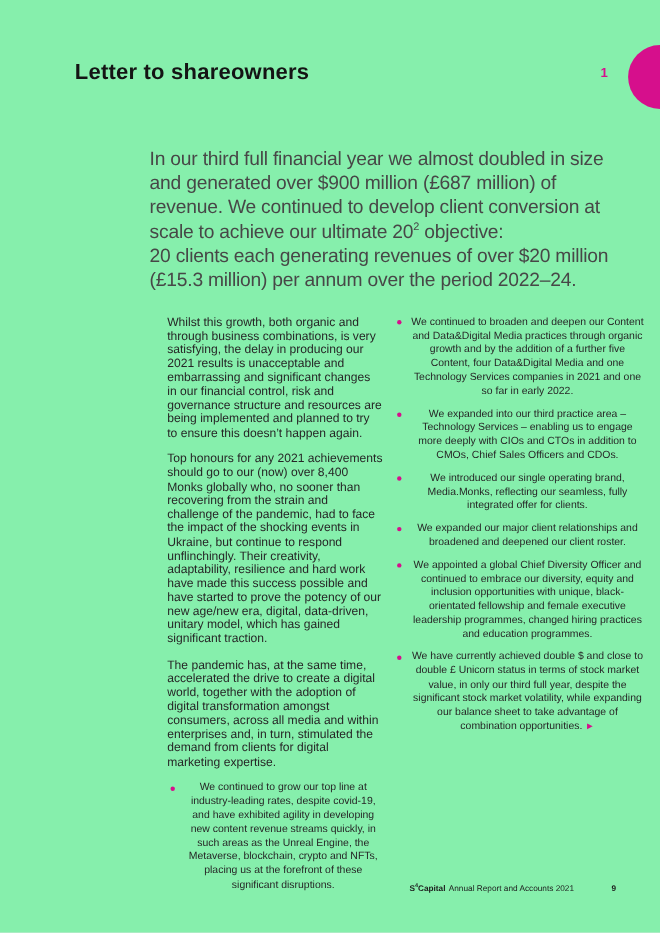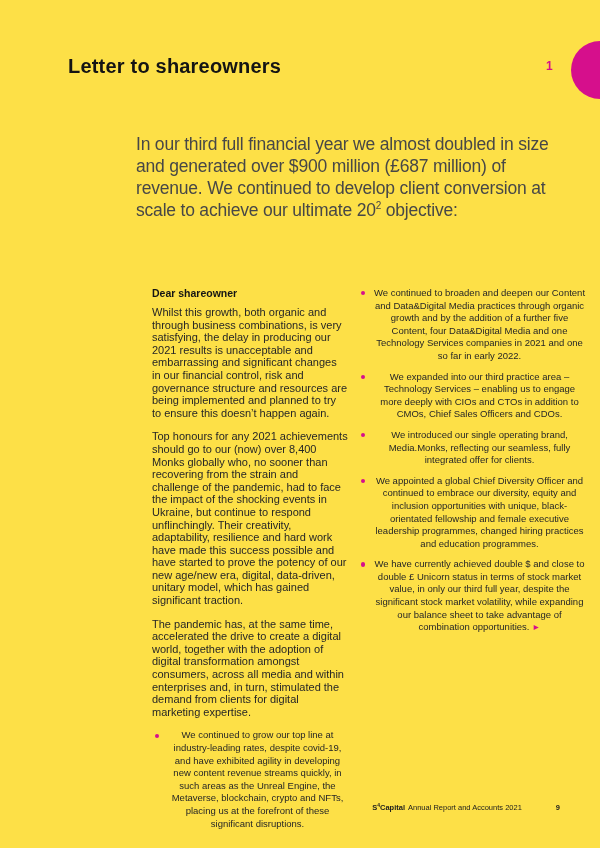--- a/index.html
+++ b/index.html
@@ -1,20 +1,20 @@
 <!DOCTYPE html>
 <html><head>
 <meta charset="utf-8">
 <style>
   html, body { margin: 0; padding: 0; background: #e8e8e8; }
   .page {
     position: relative;
     width: 600px;
     height: 848px;
-    background: #fde047;
+    background: #86efac;
     overflow: hidden;
     font-family: "Liberation Sans", sans-serif;
     margin: 0 auto;
   }
   .page-title {
     position: absolute;
     left: 68px;
     top: 55px;
     font-size: 20px;
     font-weight: 800;
@@ -122,39 +122,39 @@
 </style>
 </head>
 <body>
 
 <div class="page">
 
   <h1 class="page-title">Letter to shareowners</h1>
   <div class="section-number">1</div>
   <div class="corner-circle"></div>
 
-  <p class="intro-block"><span>In our third full financial year we almost doubled in size and generated over $900 million (£687 million) of revenue. We continued to develop client conversion at scale to achieve our ultimate 20</span><sup>2</sup><span> objective:</span><br></p>
+  <p class="intro-block"><span>In our third full financial year we almost doubled in size and generated over $900 million (£687 million) of revenue. We continued to develop client conversion at scale to achieve our ultimate 20</span><sup>2</sup><span> objective:</span><br><span>20 clients each generating revenues of over $20 million (£15.3 million) per annum over the period 2022–24.</span></p>
 
   <div class="columns">
 
     <div class="col-left">
-      <h3 class="col-heading">Dear shareowner</h3>
       <p class="body-text">Whilst this growth, both organic and through business combinations, is very satisfying, the delay in producing our 2021 results is unacceptable and embarrassing and significant changes in our financial control, risk and governance structure and resources are being implemented and planned to try to ensure this doesn’t happen again.</p>
       <p class="body-text">Top honours for any 2021 achievements should go to our (now) over 8,400 Monks globally who, no sooner than recovering from the strain and challenge of the pandemic, had to face the impact of the shocking events in Ukraine, but continue to respond unflinchingly. Their creativity, adaptability, resilience and hard work have made this success possible and have started to prove the potency of our new age/new era, digital, data-driven, unitary model, which has gained significant traction.</p>
       <p class="body-text">The pandemic has, at the same time, accelerated the drive to create a digital world, together with the adoption of digital transformation amongst consumers, across all media and within enterprises and, in turn, stimulated the demand from clients for digital marketing expertise.</p>
       <ul class="bullet-list">
         <li class="bullet-item"><span>We continued to grow our top line at industry-leading rates, despite covid-19, and have exhibited agility in developing new content revenue streams quickly, in such areas as the Unreal Engine, the Metaverse, blockchain, crypto and NFTs, placing us at the forefront of these significant disruptions.</span></li>
       </ul>
     </div>
 
     <div class="col-right">
       <ul class="bullet-list">
         <li class="bullet-item"><span>We continued to broaden and deepen our Content and Data&amp;Digital Media practices through organic growth and by the addition of a further five Content, four Data&amp;Digital Media and one Technology Services companies in 2021 and one so far in early 2022.</span></li>
         <li class="bullet-item"><span>We expanded into our third practice area – Technology Services – enabling us to engage more deeply with CIOs and CTOs in addition to CMOs, Chief Sales Officers and CDOs.</span></li>
         <li class="bullet-item"><span>We introduced our single operating brand, Media.Monks, reflecting our seamless, fully integrated offer for clients.</span></li>
+        <li class="bullet-item"><span>We expanded our major client relationships and broadened and deepened our client roster.</span></li>
         <li class="bullet-item"><span>We appointed a global Chief Diversity Officer and continued to embrace our diversity, equity and inclusion opportunities with unique, black-orientated fellowship and female executive leadership programmes, changed hiring practices and education programmes.</span></li>
         <li class="bullet-item"><span>We have currently achieved double $ and close to double £ Unicorn status in terms of stock market value, in only our third full year, despite the significant stock market volatility, while expanding our balance sheet to take advantage of combination opportunities.</span> <span class="arrow-icon">►</span></li>
       </ul>
     </div>
 
   </div>
 
   <div class="footer">
     <span class="brand"><span>S</span><sup>4</sup><span>Capital</span></span>
     <span class="report">Annual Report and Accounts 2021</span>

